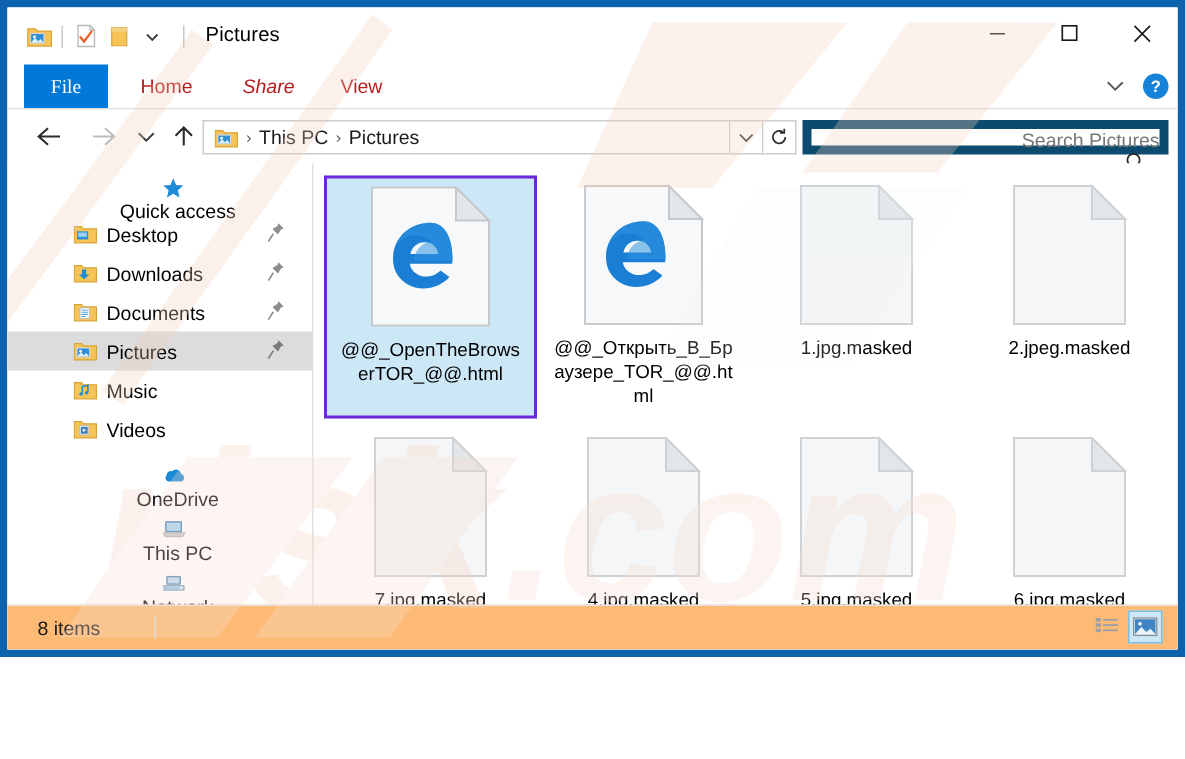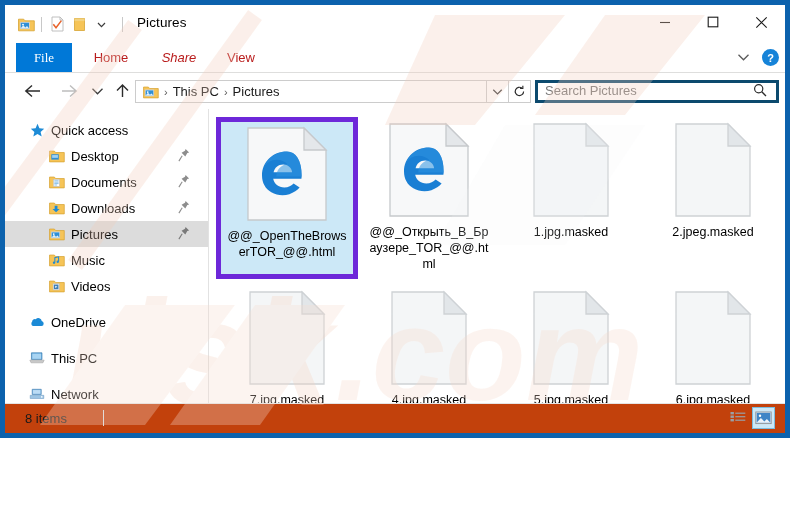--- a/index.html
+++ b/index.html
@@ -173,24 +173,24 @@
     background: #ffffff;
     box-sizing: border-box;
     display: flex; align-items: center; justify-content: center;
   }
   #addr-chev { left: 482px; }
   #refresh-btn { left: 504px; }
   #search-box {
     position: absolute;
     left: 530px; top: 7px;
     width: 244px; height: 23px;
-    border: 3px solid #0c4a6e;
+    border: 6px solid #0c4a6e;
     background: #ffffff;
     box-sizing: border-box;
-    display: flex; align-items: flex-start;
+    display: flex; align-items: flex-end; flex-direction: column;
   }
   #search-placeholder {
     font-size: 13px;
     color: #767676;
     padding-left: 7px;
     flex: 1;
   }
 
   
   #main {
@@ -218,21 +218,21 @@
     color: #000000;
   }
   .nav-item.selected { background: #dcdcdc; }
   .nav-icon {
     width: 16px; height: 16px;
     margin-right: 6px;
     display: flex; align-items: center; justify-content: center;
     flex: 0 0 16px;
   }
   .nav-label { white-space: nowrap; }
-  .lvl0 { padding-left: 24px; }
+  .lvl0 { padding-left: 24px; flex-direction: column; }
   .lvl1 { padding-left: 44px; }
   .pin {
     position: absolute;
     right: 18px; top: 5px;
   }
   .nav-gap { height: 10px; }
 
   
   #content {
     position: absolute;
@@ -251,42 +251,42 @@
     padding: 4px 2px 6px 2px;
     box-sizing: border-box;
     display: flex;
     flex-direction: column;
     align-items: center;
     border: 1px solid transparent;
     margin-bottom: 6px;
   }
   .file-cell.selected {
     background: #cce8f7;
-    border: 5px solid #6d28d9;
+    border: 2px solid #6d28d9;
   }
   .file-icon {
     width: 96px; height: 96px;
     display: flex; align-items: center; justify-content: center;
     margin-bottom: 6px;
   }
   .file-label {
     font-size: 12.5px;
     color: #000000;
     text-align: center;
     line-height: 16px;
     width: 120px;
     word-break: break-all;
   }
 
   
   #statusbar {
     position: absolute;
     left: 0; right: 0; bottom: 0;
     height: 29px;
-    background: #c2410c;
+    background: #fdba74;
     border-top: 1px solid #e5e5e5;
   }
   #status-count {
     position: absolute;
     left: 20px; top: 7px;
     font-size: 13px;
     color: #1a1a1a;
   }
   #status-sep {
     position: absolute;
@@ -478,41 +478,41 @@
             <path d="M7.6 0.9 L11.1 4.4 L9.3 5 L7.3 8.4 L3.6 4.7 L7 2.7 Z" fill="#8d8d8d"></path>
             <path d="M4.2 7.8 L0.9 13.1" stroke="#8d8d8d" stroke-width="1.1"></path>
           </svg>
         </span>
       </div>
 
       <div class="nav-item lvl1">
         <span class="nav-icon">
           <svg width="16" height="14" viewBox="0 0 17 15">
             <path d="M0.5 2.2 h5.2 l1.3 1.6 h9.3 v10 h-15.8 z" fill="#f6c457" stroke="#d7a434" stroke-width="0.8"></path>
-            <rect x="4.6" y="4.6" width="6.6" height="7.6" fill="#ffffff" stroke="#b8b8b8" stroke-width="0.6"></rect>
-            <path d="M5.6 6.2 h4.6 M5.6 7.7 h4.6 M5.6 9.2 h4.6 M5.6 10.7 h3" stroke="#5aa5dd" stroke-width="0.75"></path>
-          </svg>
-        </span>
-        <span class="nav-label">Documents</span>
+            <path d="M6 5 h3 v3.6 h2.3 L7.5 12 L3.7 8.6 H6 Z" fill="#1e8bd6"></path>
+          </svg>
+        </span>
+        <span class="nav-label">Downloads</span>
         <span class="pin">
           <svg width="12" height="14" viewBox="0 0 12 14">
             <path d="M7.6 0.9 L11.1 4.4 L9.3 5 L7.3 8.4 L3.6 4.7 L7 2.7 Z" fill="#8d8d8d"></path>
             <path d="M4.2 7.8 L0.9 13.1" stroke="#8d8d8d" stroke-width="1.1"></path>
           </svg>
         </span>
       </div>
 
       <div class="nav-item lvl1">
         <span class="nav-icon">
           <svg width="16" height="14" viewBox="0 0 17 15">
             <path d="M0.5 2.2 h5.2 l1.3 1.6 h9.3 v10 h-15.8 z" fill="#f6c457" stroke="#d7a434" stroke-width="0.8"></path>
-            <path d="M6 5 h3 v3.6 h2.3 L7.5 12 L3.7 8.6 H6 Z" fill="#1e8bd6"></path>
-          </svg>
-        </span>
-        <span class="nav-label">Downloads</span>
+            <rect x="4.6" y="4.6" width="6.6" height="7.6" fill="#ffffff" stroke="#b8b8b8" stroke-width="0.6"></rect>
+            <path d="M5.6 6.2 h4.6 M5.6 7.7 h4.6 M5.6 9.2 h4.6 M5.6 10.7 h3" stroke="#5aa5dd" stroke-width="0.75"></path>
+          </svg>
+        </span>
+        <span class="nav-label">Documents</span>
         <span class="pin">
           <svg width="12" height="14" viewBox="0 0 12 14">
             <path d="M7.6 0.9 L11.1 4.4 L9.3 5 L7.3 8.4 L3.6 4.7 L7 2.7 Z" fill="#8d8d8d"></path>
             <path d="M4.2 7.8 L0.9 13.1" stroke="#8d8d8d" stroke-width="1.1"></path>
           </svg>
         </span>
       </div>
 
       <div class="nav-item lvl1 selected">
         <span class="nav-icon">

